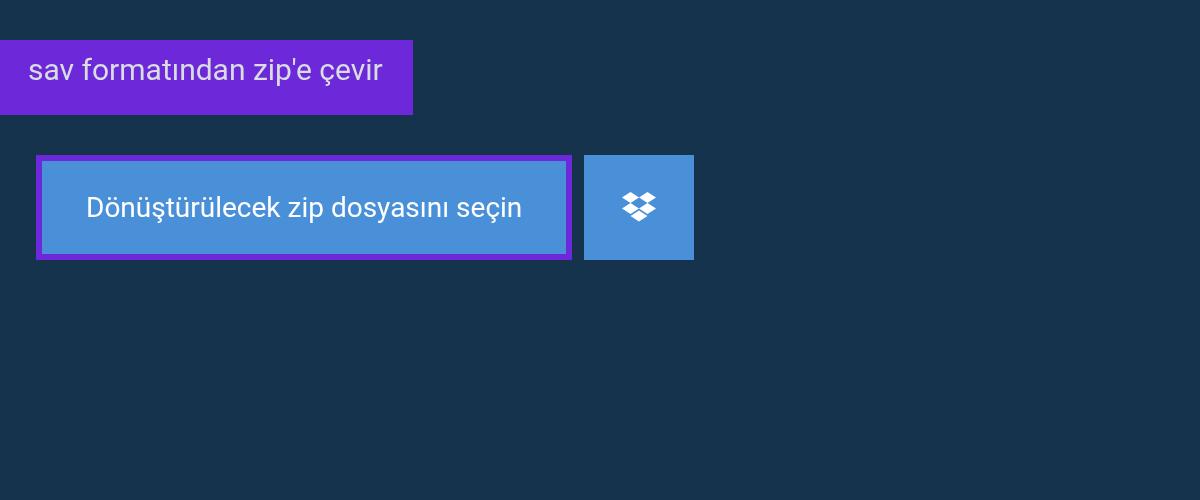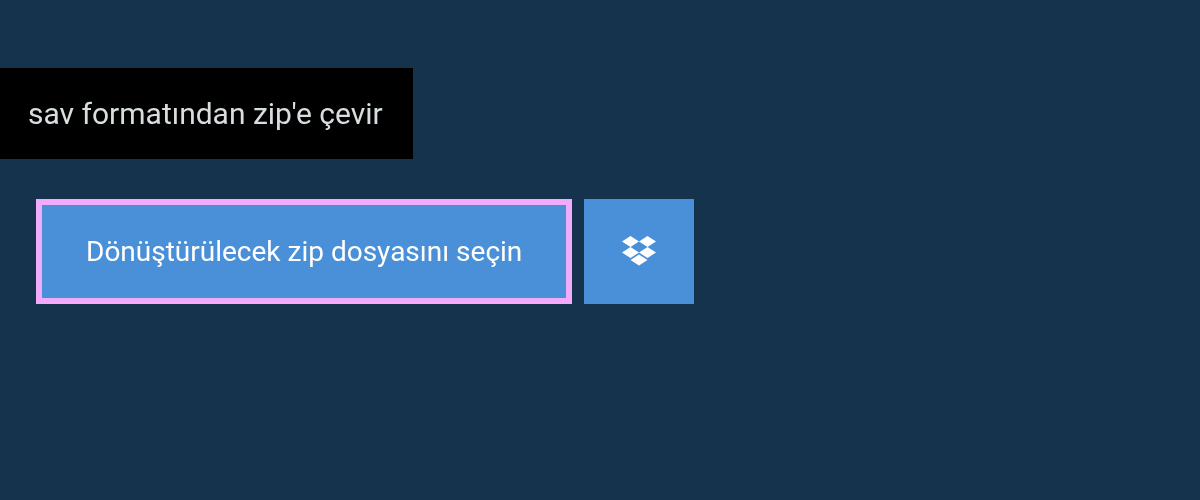--- a/index.html
+++ b/index.html
@@ -8,38 +8,38 @@
       box-sizing: border-box;
     }
     body {
       width: 1200px;
       height: 500px;
       background-color: #15334d;
       font-family: -apple-system, BlinkMacSystemFont, "Segoe UI", Roboto, Helvetica, Arial, sans-serif;
       overflow: hidden;
     }
     .title-bar {
-      background-color: #000000;
+      background-color: #6d28d9;
       color: #d8dde0;
       font-size: 30px;
       font-weight: 400;
-      padding: 28px 30px 28px 28px;
+      padding: 12px 30px 28px 28px;
       display: inline-block;
-      margin-top: 68px;
+      margin-top: 40px;
       margin-left: 0;
     }
     .button-row {
       display: flex;
       gap: 12px;
       margin-top: 40px;
       margin-left: 36px;
     }
     .select-button {
       background-color: #4a90d9;
-      border: 6px solid #f0abfc;
+      border: 6px solid #6d28d9;
       color: #ffffff;
       font-size: 28px;
       font-weight: 400;
       padding: 30px 44px;
       cursor: pointer;
       display: flex;
       align-items: center;
       justify-content: center;
     }
     .dropbox-button {

